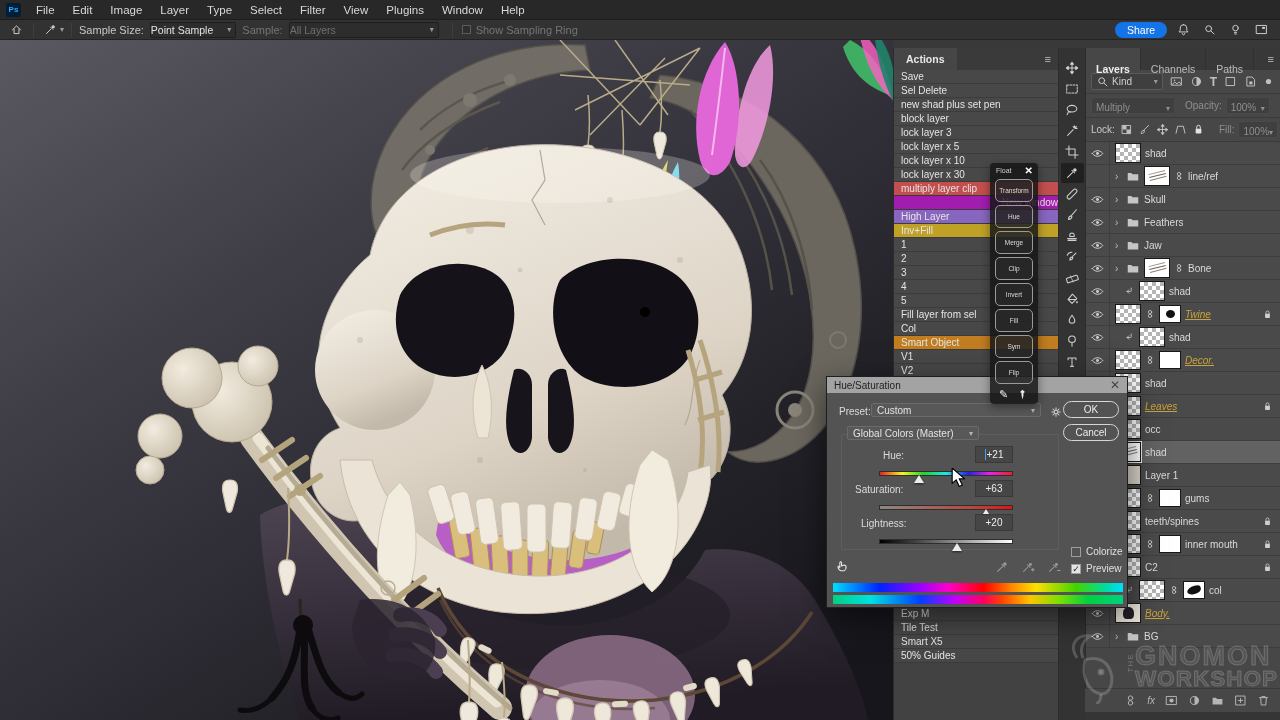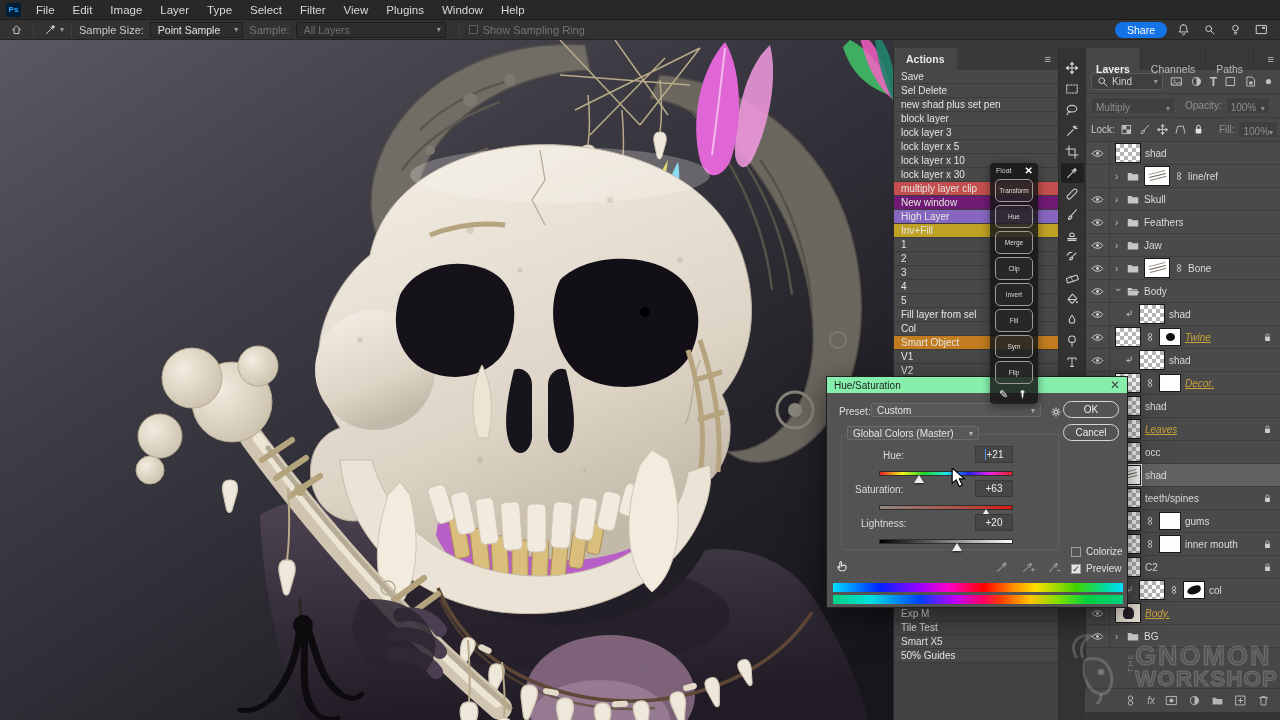--- a/index.html
+++ b/index.html
@@ -7,21 +7,21 @@
   .app{position:relative;width:1280px;height:720px;overflow:hidden;background:#3b3b3b;
        font-family:"Liberation Sans",sans-serif;-webkit-font-smoothing:antialiased;cursor:default}
   
   .menubar{position:absolute;top:0;left:0;right:0;height:20px;background:#282828;display:flex;align-items:center;padding-left:6px;z-index:10;border-bottom:1px solid #1d1d1d}
   .pslogo{width:15px;height:14px;border-radius:2px;background:#001e36;color:#31a8ff;font-size:8px;font-weight:bold;display:flex;align-items:center;justify-content:center;margin-right:6px}
   .mitem{color:#d8d8d8;font-size:11.5px;padding:0 9px;line-height:20px}
   
   .optionsbar{position:absolute;top:20px;left:0;right:0;height:20px;background:#323232;border-bottom:1px solid #232323;display:flex;align-items:center;font-size:11px;color:#c9c9c9;z-index:10}
   .ob-sep{width:1px;height:14px;background:#242424;border-right:1px solid #3f3f3f;margin:0 7px}
   .ob-ico{color:#cfcfcf;display:inline-flex;margin:0 3px}
-  .ob-select{height:16px;background:#2d2d2d;border:1px solid #1e1e1e;border-radius:2px;display:inline-flex;align-items:center;padding:0 4px 0 7px;margin:0 6px;color:#e2e2e2;font-size:10.5px}
+  .ob-select{height:16px;background:#2d2d2d;border:1px solid #1e1e1e;border-radius:2px;display:inline-flex;align-items:center;padding:0 4px 0 0;margin:0 6px;color:#e2e2e2;font-size:10.5px}
   .ob-select .chev{margin-left:14px;color:#9a9a9a}
   .ob-select.dim{color:#6f6f6f}
   .dimtext{color:#757575}
   .ob-check{width:9px;height:9px;border:1px solid #5c5c5c;background:#2e2e2e;display:inline-block;margin:0 5px 0 2px}
   .share{margin-left:auto;background:#1473e6;color:#fff;border-radius:9px;font-size:10.5px;padding:2px 12px;margin-right:10px}
   .tb-right{display:flex;align-items:center;gap:13px;margin-right:12px;color:#cfcfcf}
   
   .canvas{position:absolute;left:0;top:40px;width:893px;height:680px;z-index:1}
   
   .dock{position:absolute;left:893px;top:40px;right:0;height:680px;background:#393939;z-index:2}
@@ -74,21 +74,21 @@
   .lp-foot{position:absolute;left:1085px;bottom:0;width:195px;height:8px;background:#353535;z-index:4}
   .fx{font-size:10px;font-style:italic;color:#b5b5b5}
   
   .wm{position:absolute;right:2px;top:630px;z-index:6;display:flex;align-items:center;pointer-events:none}
   .wm-texts{line-height:.92}
   .wm-big{font-size:27px;font-weight:bold;letter-spacing:2px;color:rgba(225,225,225,0.10);-webkit-text-stroke:1px rgba(225,225,225,0.22)}
   .wm-small{font-size:22.5px;font-weight:bold;letter-spacing:1px;color:rgba(225,225,225,0.10);-webkit-text-stroke:1px rgba(225,225,225,0.22)}
   .wm-the{font-size:8px;letter-spacing:1px;color:rgba(225,225,225,0.28);transform:rotate(-90deg);width:10px}
   
   .dialog{position:absolute;left:826px;top:376px;width:302px;height:232px;background:#535353;border:1px solid #1f1f1f;box-shadow:0 10px 30px rgba(0,0,0,.55);z-index:20;font-size:10px;color:#dcdcdc}
-  .dlg-title{height:16px;background:#86efac;color:#1f1f1f;display:flex;align-items:center;padding:0 7px;font-size:10px}
+  .dlg-title{height:16px;background:#a3a3a3;color:#1f1f1f;display:flex;align-items:center;padding:0 7px;font-size:10px}
   .dlg-x{margin-left:auto;color:#444;font-size:12px;line-height:12px}
   .dlg-label{position:absolute}
   .dselect{position:absolute;height:14px;background:#585858;border:1px solid #6b6b6b;border-radius:2px;display:flex;align-items:center;padding:0 5px;color:#e3e3e3}
   .dselect .chev{margin-left:auto;color:#b5b5b5;padding-left:6px}
   .dbtn{position:absolute;right:8px;width:56px;height:17px;border:1.5px solid #d6d6d6;border-radius:9px;color:#ececec;text-align:center;line-height:15px;font-size:10px}
   .gframe{position:absolute;left:14px;top:57px;width:218px;height:116px;border:1px solid #5e5e5e;border-radius:1px}
   .vbox{position:absolute;width:38px;height:17px;background:#464646;border:1px solid #393939;color:#ececec;display:flex;align-items:center;justify-content:center}
   .caret{display:inline-block;width:1px;height:11px;background:#4a9df5;margin-right:1px}
   .slider{position:absolute;width:134px;height:14px}
   .sl-bar{position:absolute;top:0;left:0;right:0;height:5px;border:1px solid #2e2e2e}
@@ -385,21 +385,21 @@
     <div id="actionsTop">
         <div class="arow">Save</div>
         <div class="arow">Sel Delete</div>
         <div class="arow">new shad plus set pen</div>
         <div class="arow">block layer</div>
         <div class="arow">lock layer 3</div>
         <div class="arow">lock layer x 5</div>
         <div class="arow">lock layer x 10</div>
         <div class="arow">lock layer x 30</div>
         <div class="arow" style="background: rgb(194, 79, 77);">multiply layer clip</div>
-        <div class="arow" style="background: #701a75;">New window</div>
+        <div class="arow" style="background: #a21caf; text-align: right;">New window</div>
         <div class="arow" style="background: rgb(135, 102, 191);">High Layer</div>
         <div class="arow" style="background: rgb(191, 161, 38);">Inv+Fill</div>
         <div class="arow">1</div>
         <div class="arow">2</div>
         <div class="arow">3</div>
         <div class="arow">4</div>
         <div class="arow">5</div>
         <div class="arow">Fill layer from sel</div>
         <div class="arow">Col</div>
         <div class="arow" style="background: rgb(193, 125, 31);">Smart Object</div>
@@ -717,37 +717,20 @@
           </div>
         </div>
         <div class="lrow">
           <div class="eyecell">
             <svg class="ic" viewBox="0 0 16 16" width="13" height="13" fill="none" stroke="currentColor" stroke-width="1.2" stroke-linecap="round" stroke-linejoin="round">
               <path d="M1.5 8 S4 4.5 8 4.5 S14.5 8 14.5 8 S12 11.5 8 11.5 S1.5 8 1.5 8 Z"></path>
               <circle cx="8" cy="8" r="1.8" fill="currentColor" stroke="none"></circle>
             </svg>
           </div>
           <div class="lbody">
-            <span class="chevron open">›</span>
-            <span style="color: rgb(198, 198, 198); display: inline-flex;">
-              <svg class="ic" viewBox="0 0 16 16" width="14" height="14" fill="none" stroke="currentColor" stroke-width="1.2" stroke-linecap="round" stroke-linejoin="round">
-                <path d="M2 4.5 h4 l1.5 1.5 H13 V7.5 H4 L2.5 13 H2 Z M4 8 H15 L13 13 H2.5 Z" fill="currentColor" stroke="none"></path>
-              </svg>
-            </span>
-            <span class="lname">Body</span>
-          </div>
-        </div>
-        <div class="lrow">
-          <div class="eyecell">
-            <svg class="ic" viewBox="0 0 16 16" width="13" height="13" fill="none" stroke="currentColor" stroke-width="1.2" stroke-linecap="round" stroke-linejoin="round">
-              <path d="M1.5 8 S4 4.5 8 4.5 S14.5 8 14.5 8 S12 11.5 8 11.5 S1.5 8 1.5 8 Z"></path>
-              <circle cx="8" cy="8" r="1.8" fill="currentColor" stroke="none"></circle>
-            </svg>
-          </div>
-          <div class="lbody">
             <span class="clipi">
               <svg class="ic" viewBox="0 0 16 16" width="11" height="11" fill="none" stroke="currentColor" stroke-width="1.2" stroke-linecap="round" stroke-linejoin="round">
                 <path d="M10.5 3 V7 a1 1 0 0 1 -1 1 H4.5"></path>
                 <path d="M7 5.5 L4.5 8 L7 10.5"></path>
               </svg>
             </span>
             <div class="thumb checker"></div>
             <span class="lname">shad</span>
           </div>
         </div>
@@ -868,47 +851,59 @@
           </div>
         </div>
         <div class="lrow">
           <div class="eyecell">
             <svg class="ic" viewBox="0 0 16 16" width="13" height="13" fill="none" stroke="currentColor" stroke-width="1.2" stroke-linecap="round" stroke-linejoin="round">
               <path d="M1.5 8 S4 4.5 8 4.5 S14.5 8 14.5 8 S12 11.5 8 11.5 S1.5 8 1.5 8 Z"></path>
               <circle cx="8" cy="8" r="1.8" fill="currentColor" stroke="none"></circle>
             </svg>
           </div>
           <div class="lbody">
+            <div class="thumb solid"></div>
+            <span class="lname">Layer 1</span>
+          </div>
+        </div>
+        <div class="lrow">
+          <div class="eyecell">
+            <svg class="ic" viewBox="0 0 16 16" width="13" height="13" fill="none" stroke="currentColor" stroke-width="1.2" stroke-linecap="round" stroke-linejoin="round">
+              <path d="M1.5 8 S4 4.5 8 4.5 S14.5 8 14.5 8 S12 11.5 8 11.5 S1.5 8 1.5 8 Z"></path>
+              <circle cx="8" cy="8" r="1.8" fill="currentColor" stroke="none"></circle>
+            </svg>
+          </div>
+          <div class="lbody">
+            <div class="thumb checker"></div>
+            <span class="linki">
+              <svg class="ic" viewBox="0 0 16 16" width="10" height="10" fill="none" stroke="currentColor" stroke-width="1.2" stroke-linecap="round" stroke-linejoin="round">
+                <circle cx="8" cy="5" r="2.7"></circle>
+                <circle cx="8" cy="11" r="2.7"></circle>
+              </svg>
+            </span>
+            <div class="thumb mask"></div>
+            <span class="lname">gums</span>
+          </div>
+        </div>
+        <div class="lrow">
+          <div class="eyecell">
+            <svg class="ic" viewBox="0 0 16 16" width="13" height="13" fill="none" stroke="currentColor" stroke-width="1.2" stroke-linecap="round" stroke-linejoin="round">
+              <path d="M1.5 8 S4 4.5 8 4.5 S14.5 8 14.5 8 S12 11.5 8 11.5 S1.5 8 1.5 8 Z"></path>
+              <circle cx="8" cy="8" r="1.8" fill="currentColor" stroke="none"></circle>
+            </svg>
+          </div>
+          <div class="lbody">
             <div class="thumb checker"></div>
             <span class="lname">teeth/spines</span>
             <span class="locki">
               <svg class="ic" viewBox="0 0 16 16" width="11" height="11" fill="none" stroke="currentColor" stroke-width="1.2" stroke-linecap="round" stroke-linejoin="round">
                 <rect x="4.5" y="7" width="7" height="6" rx="1" fill="currentColor" stroke="none"></rect>
                 <path d="M5.8 7 V5 a2.2 2.2 0 0 1 4.4 0 V7"></path>
               </svg>
             </span>
-          </div>
-        </div>
-        <div class="lrow">
-          <div class="eyecell">
-            <svg class="ic" viewBox="0 0 16 16" width="13" height="13" fill="none" stroke="currentColor" stroke-width="1.2" stroke-linecap="round" stroke-linejoin="round">
-              <path d="M1.5 8 S4 4.5 8 4.5 S14.5 8 14.5 8 S12 11.5 8 11.5 S1.5 8 1.5 8 Z"></path>
-              <circle cx="8" cy="8" r="1.8" fill="currentColor" stroke="none"></circle>
-            </svg>
-          </div>
-          <div class="lbody">
-            <div class="thumb checker"></div>
-            <span class="linki">
-              <svg class="ic" viewBox="0 0 16 16" width="10" height="10" fill="none" stroke="currentColor" stroke-width="1.2" stroke-linecap="round" stroke-linejoin="round">
-                <circle cx="8" cy="5" r="2.7"></circle>
-                <circle cx="8" cy="11" r="2.7"></circle>
-              </svg>
-            </span>
-            <div class="thumb mask"></div>
-            <span class="lname">gums</span>
           </div>
         </div>
         <div class="lrow">
           <div class="eyecell">
             <svg class="ic" viewBox="0 0 16 16" width="13" height="13" fill="none" stroke="currentColor" stroke-width="1.2" stroke-linecap="round" stroke-linejoin="round">
               <path d="M1.5 8 S4 4.5 8 4.5 S14.5 8 14.5 8 S12 11.5 8 11.5 S1.5 8 1.5 8 Z"></path>
               <circle cx="8" cy="8" r="1.8" fill="currentColor" stroke="none"></circle>
             </svg>
           </div>
           <div class="lbody">

